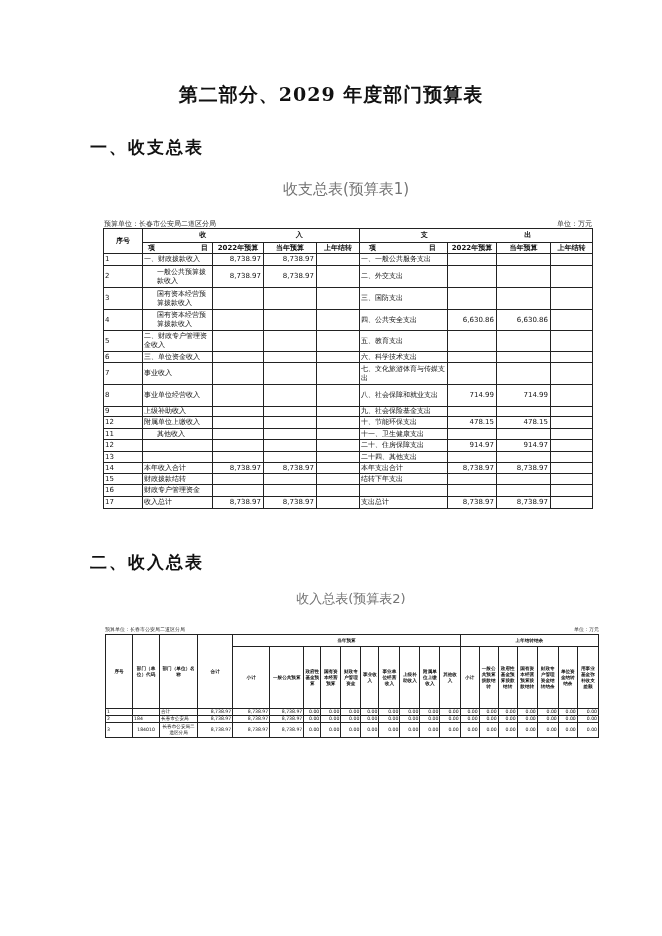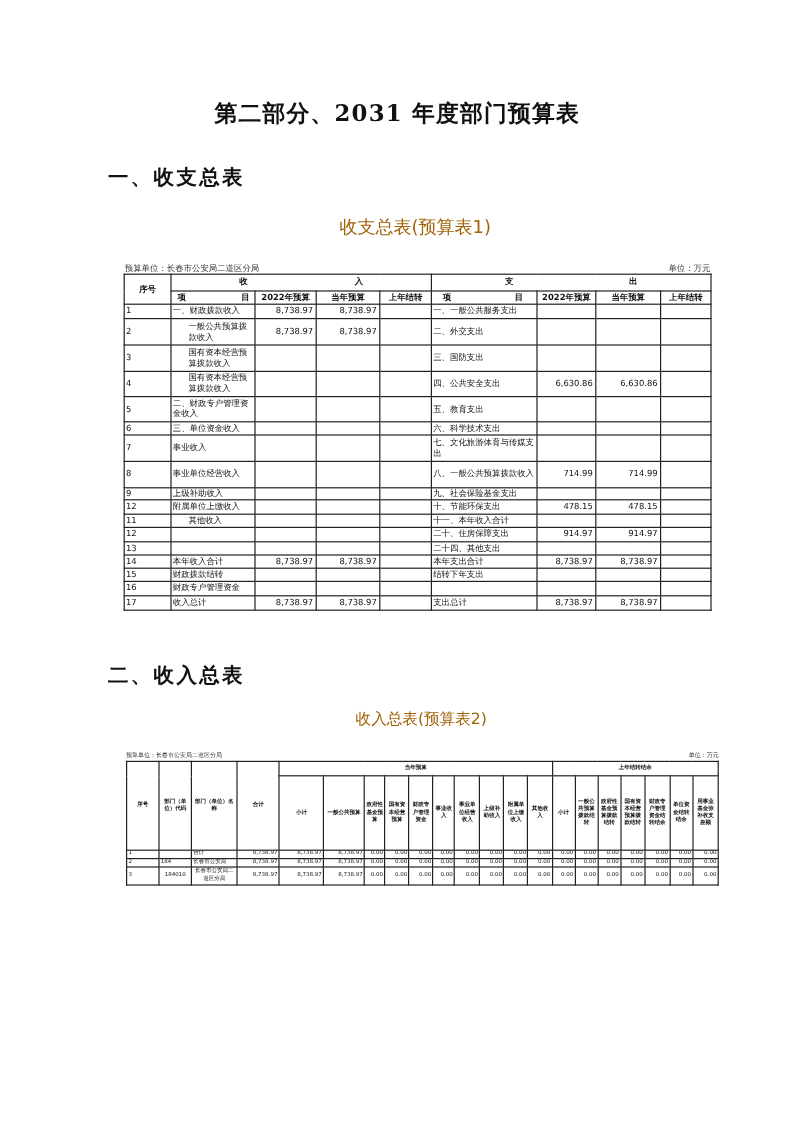--- a/index.html
+++ b/index.html
@@ -1,20 +1,20 @@
 <!DOCTYPE html>
 <html><head>
 <meta charset="utf-8">
 <style>
   html, body { margin: 0; padding: 0; background: #ffffff; }
   body { width: 662px; height: 936px; position: relative; overflow: hidden; font-family: "DejaVu Sans", sans-serif; color: #111; }
   .abs { position: absolute; }
   .page-title { left: 0; width: 662px; top: 82px; text-align: center; font-family: "DejaVu Serif", serif; font-size: 19px; font-weight: bold; letter-spacing: 1px; }
   .section-heading { left: 90px; font-family: "DejaVu Serif", serif; font-size: 17px; font-weight: bold; letter-spacing: 2px; }
-  .table-caption { font-family: "DejaVu Sans", sans-serif; color: #a16207; }
+  .table-caption { font-family: "DejaVu Sans", sans-serif; color: #737373; }
   .meta-line { font-size: 7px; color: #333; }
   table { border-collapse: collapse; table-layout: fixed; position: absolute; }
   td, th { border: 1px solid #222; padding: 0 1px; overflow: hidden; font-weight: normal; }
   
   .t1 { left: 103px; top: 228px; width: 489px; font-size: 7px; line-height: 9px; border: 1.5px solid #111; }
   .t1 th { font-weight: bold; text-align: center; font-size: 7px; }
   .t1 td.num { text-align: right; padding-right: 2px; }
   .t1 td.idx { text-align: left; }
   .t1 td.item { text-align: left; }
   .t1 td.indent { padding-left: 14px; }
@@ -22,21 +22,21 @@
   
   .t2 { left: 105px; top: 634px; width: 494px; font-size: 4.6px; line-height: 6px; border: 1.2px solid #111; }
   .t2 th { font-weight: bold; text-align: center; font-size: 4.6px; }
   .t2 td { text-align: right; padding-right: 1px; }
   .t2 td.l { text-align: left; padding-left: 1px; }
   .t2 td.c { text-align: center; }
 </style>
 </head>
 <body>
 
-<div class="abs page-title">第二部分、2031 年度部门预算表</div>
+<div class="abs page-title">第二部分、2029 年度部门预算表</div>
 
 <div class="abs section-heading" style="top:136px;">一、收支总表</div>
 <div class="abs table-caption" style="left:0; width:662px; top:180px; text-align:center; font-size:15px; padding-left:30px; box-sizing:border-box;">收支总表(预算表1)</div>
 <div class="abs meta-line" style="left:104px; top:219px;">预算单位：长春市公安局二道区分局</div>
 <div class="abs meta-line" style="left:548px; top:219px; width:44px; text-align:right;">单位：万元</div>
 
 <table class="t1">
   <colgroup>
     <col style="width:39px">
       <col style="width:70px">
@@ -152,21 +152,21 @@
         <td class="num"></td>
         <td class="num"></td>
         <td class="num"></td>
     </tr>
     <tr style="height:22px">
       <td class="idx">8</td>
         <td class="item">事业单位经营收入</td>
         <td class="num"></td>
         <td class="num"></td>
         <td class="num"></td>
-      <td class="item sep">八、一般公共预算拨款收入</td>
+      <td class="item sep">八、社会保障和就业支出</td>
         <td class="num">714.99</td>
         <td class="num">714.99</td>
         <td class="num"></td>
     </tr>
     <tr style="height:10px">
       <td class="idx">9</td>
         <td class="item">上级补助收入</td>
         <td class="num"></td>
         <td class="num"></td>
         <td class="num"></td>
@@ -185,21 +185,21 @@
         <td class="num">478.15</td>
         <td class="num">478.15</td>
         <td class="num"></td>
     </tr>
     <tr style="height:11px">
       <td class="idx">11</td>
         <td class="item indent">其他收入</td>
         <td class="num"></td>
         <td class="num"></td>
         <td class="num"></td>
-      <td class="item sep">十一、本年收入合计</td>
+      <td class="item sep">十一、卫生健康支出</td>
         <td class="num"></td>
         <td class="num"></td>
         <td class="num"></td>
     </tr>
     <tr style="height:12px">
       <td class="idx">12</td>
         <td class="item"></td>
         <td class="num"></td>
         <td class="num"></td>
         <td class="num"></td>

